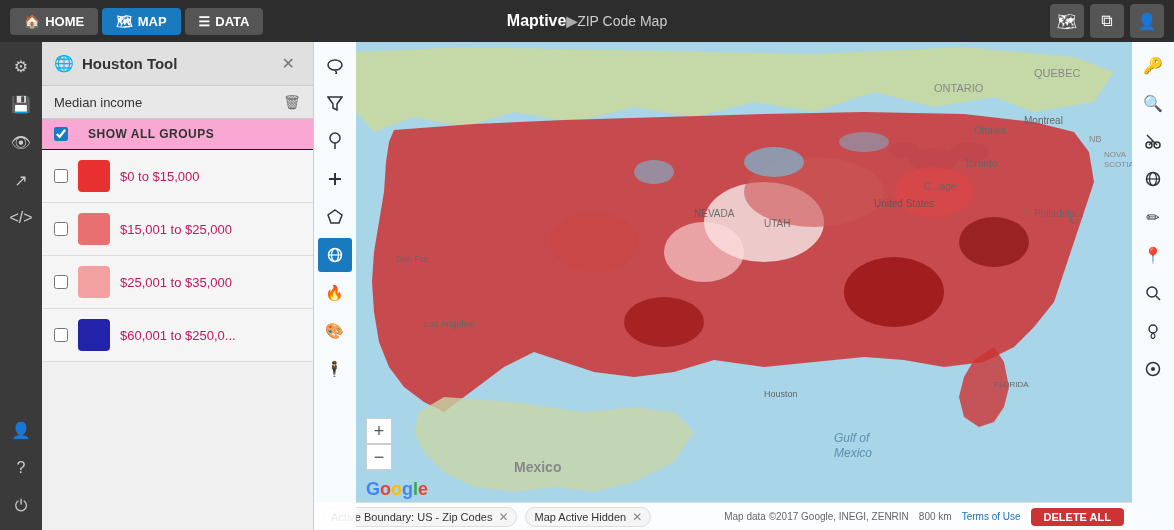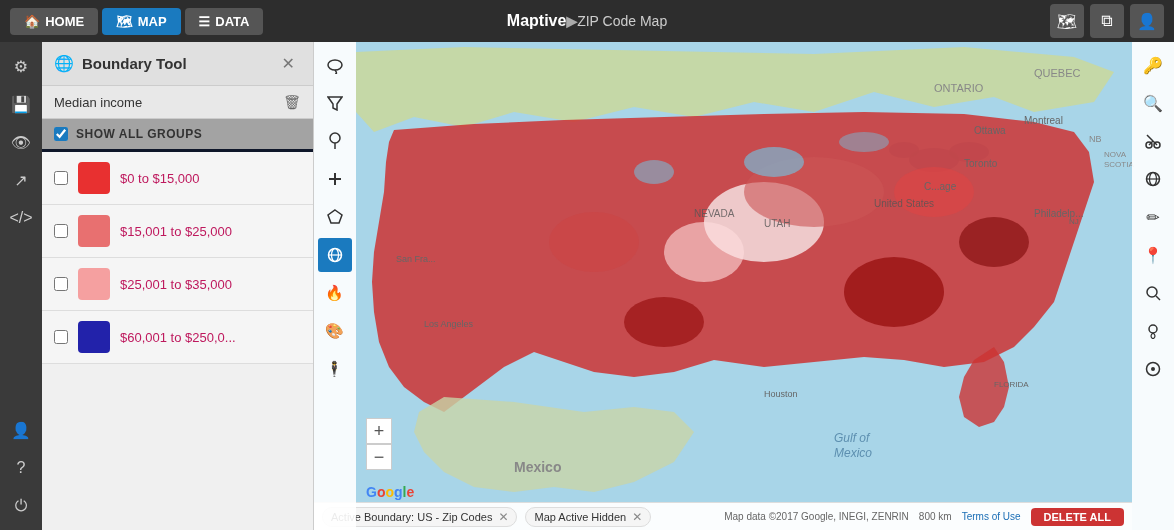--- a/index.html
+++ b/index.html
@@ -107,24 +107,24 @@
       display: flex;
       align-items: center;
       padding: 8px 12px;
       background: #e8e8e8;
       border-bottom: 1px solid #ccc;
       gap: 16px;
     }
     .filter-label { font-size: 13px; color: #333; flex: 1; }
     .filter-delete { cursor: pointer; color: #666; font-size: 14px; }
     .show-all-row {
-      display: flex; align-items: center; gap: 8px;
+      display: flex; align-items: center; gap: 20px;
       padding: 8px 12px;
-      background: #a3a3a3;
-      border-bottom: 3px solid #0f172a;
+      background: #f9a8d4;
+      border-bottom: 1px solid #0f172a;
     }
     .show-all-check {
       width: 14px; height: 14px;
       accent-color: #1a7abf;
     }
     .show-all-label { font-size: 12px; font-weight: bold; color: #333; letter-spacing: 0.5px; }
     .groups-list { flex: 1; overflow-y: auto; }
     .group-item {
       display: flex;
       align-items: center;
@@ -264,21 +264,21 @@
       font-weight: bold;
       cursor: pointer;
       border-radius: 4px;
     }
 
     
     .google-logo {
       position: absolute;
       bottom: 30px;
       left: 52px;
-      font-size: 14px;
+      font-size: 18px;
       font-weight: bold;
       z-index: 10;
     }
     .google-logo span:nth-child(1) { color: #4285F4; }
     .google-logo span:nth-child(2) { color: #EA4335; }
     .google-logo span:nth-child(3) { color: #FBBC05; }
     .google-logo span:nth-child(4) { color: #4285F4; }
     .google-logo span:nth-child(5) { color: #34A853; }
     .google-logo span:nth-child(6) { color: #EA4335; }
 
@@ -326,21 +326,21 @@
     <div class="left-icon">↗</div>
     <div class="left-icon">&lt;/&gt;</div>
     <div class="left-icon spacer">👤</div>
     <div class="left-icon">?</div>
     <div class="left-icon">⏻</div>
   </div>
 
   <div class="side-panel">
     <div class="panel-header">
       <span class="panel-header-icon">🌐</span>
-      <span class="panel-header-title">Boundary Tool</span>
+      <span class="panel-header-title">Houston Tool</span>
       <span class="panel-close">✕</span>
     </div>
     <div class="filter-row">
       <span class="filter-label">Median income</span>
       <span class="filter-delete">🗑</span>
     </div>
     <div class="show-all-row">
       <input type="checkbox" class="show-all-check" checked="" style="">
       <span class="show-all-label">SHOW ALL GROUPS</span>
     </div>

